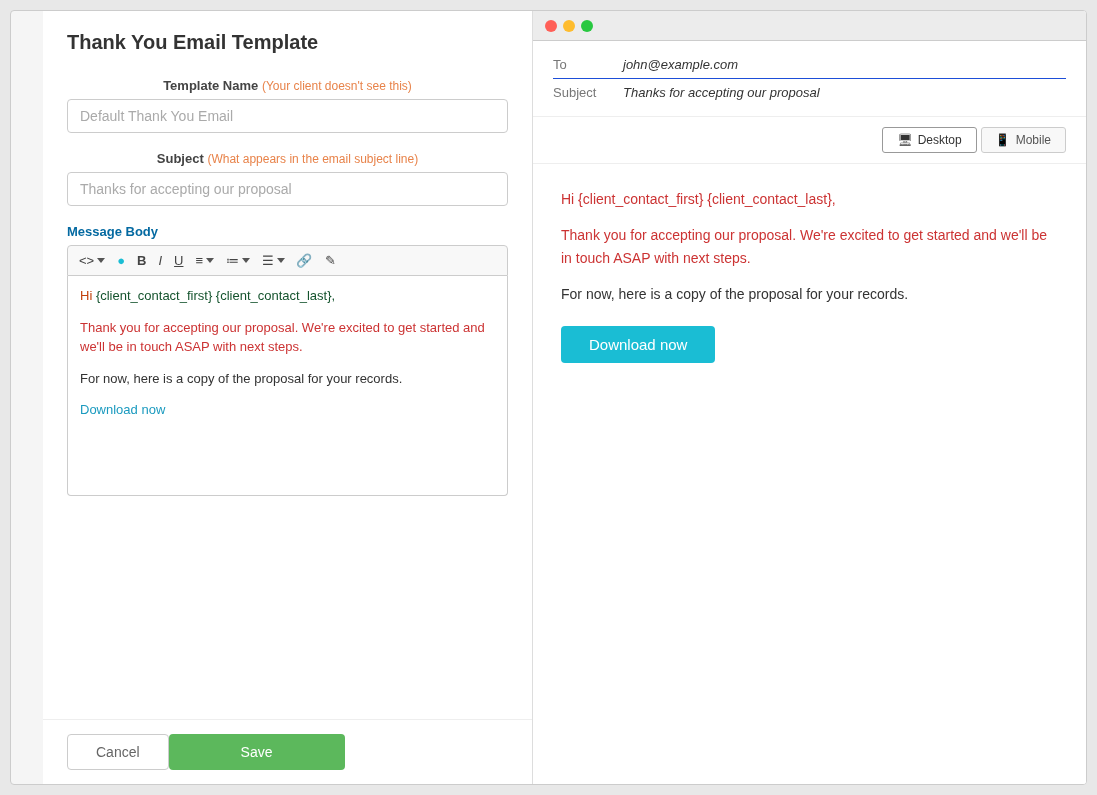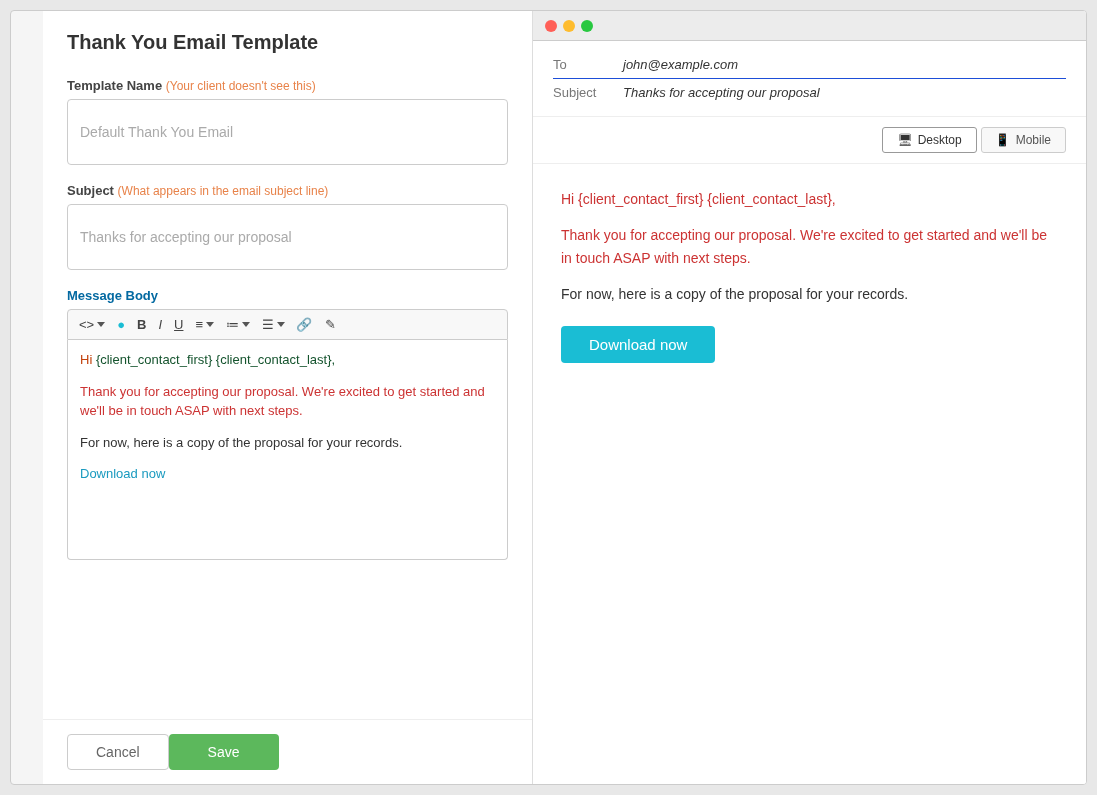--- a/index.html
+++ b/index.html
@@ -56,31 +56,32 @@
     }
     .form-group {
       margin-bottom: 18px;
     }
     .form-label {
       font-size: 13px;
       font-weight: 600;
       color: #444;
       margin-bottom: 6px;
       display: block;
+      text-align: center;
     }
     .form-label-note {
       font-weight: 400;
       color: #e8834a;
       font-size: 12px;
     }
     .form-input {
       width: 100%;
       border: 1px solid #ccc;
       border-radius: 4px;
-      padding: 24px 12px;
+      padding: 8px 12px;
       font-size: 14px;
       color: #aaa;
       outline: none;
       background: #fff;
     }
     .message-body-label {
       font-size: 13px;
       font-weight: 600;
       color: #0369a1;
       margin-bottom: 6px;
@@ -157,21 +158,21 @@
     .btn-cancel {
       padding: 9px 28px;
       border: 1px solid #ccc;
       background: #fff;
       border-radius: 4px;
       cursor: pointer;
       color: #666;
       font-size: 14px;
     }
     .btn-save {
-      padding: 9px 39px;
+      padding: 9px 72px;
       border: none;
       background: #5cb85c;
       border-radius: 4px;
       cursor: pointer;
       color: #fff;
       font-size: 14px;
       font-weight: 500;
     }
 
     

